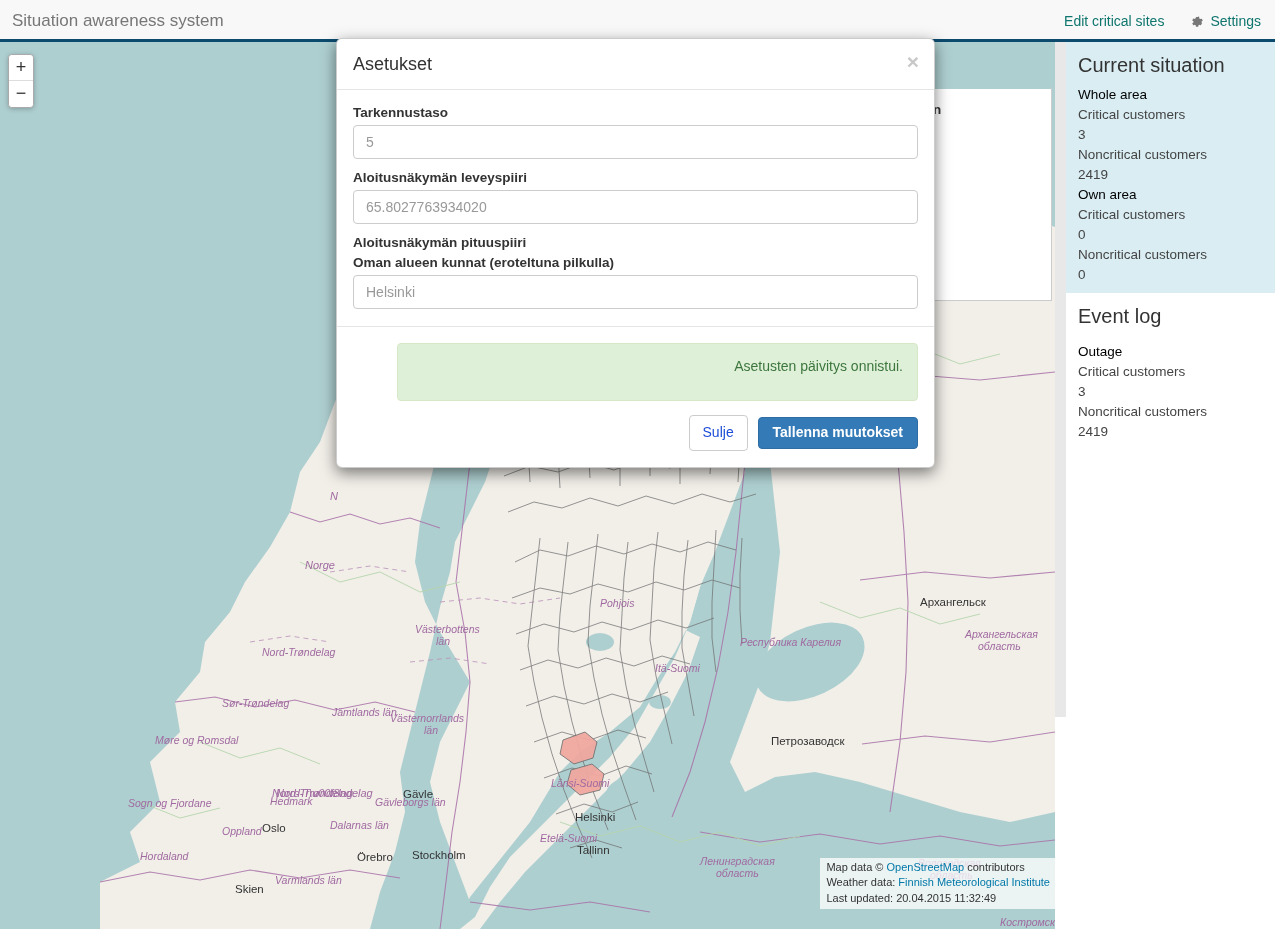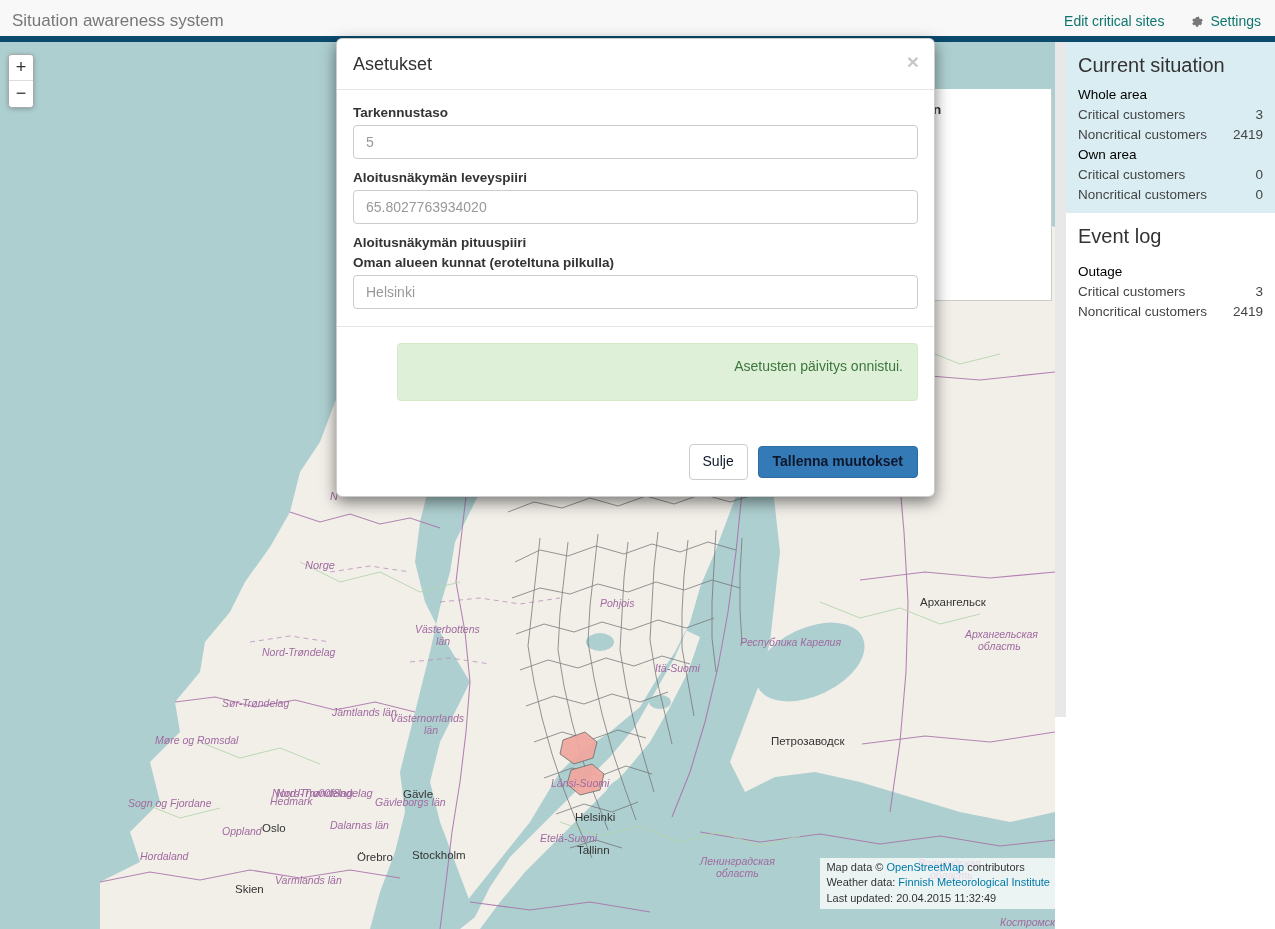--- a/index.html
+++ b/index.html
@@ -12,21 +12,21 @@
     font-size: 14px;
     color: #333;
     background: #ffffff;
   }
 
   
   #navbar {
     position: absolute; left: 0; top: 0;
     width: 1275px; height: 42px;
     background: #f8f8f8;
-    border-bottom: 6px solid #0c4a6e;
+    border-bottom: 3px solid #0c4a6e;
     z-index: 40;
   }
   #brand {
     position: absolute; left: 12px; top: 0;
     line-height: 42px;
     font-size: 17px;
     color: #777;
     white-space: nowrap;
   }
   #nav-right {
@@ -121,21 +121,21 @@
   .sb-h1 {
     font-size: 20px; color: #333; font-weight: normal;
     margin: 0; padding: 12px 12px 10px 12px;
   }
   #current-situation { background: #d9edf3; padding-bottom: 8px; }
   #current-situation .sb-h1 { padding-bottom: 8px; }
   .sb-sub { font-weight: normal; font-size: 13.5px; color: #000000; padding: 0 12px; line-height: 20px; }
   .sb-row {
     display: flex; justify-content: space-between;
     padding: 0 12px; line-height: 20px;
-    font-size: 13.5px; color: #444;
+    font-size: 13.5px; color: #444; flex-direction: column;
   }
   .sb-row .v { color: #444; }
   #event-log-section { background: #fff; }
   #event-log-entry { padding-bottom: 8px; }
   #event-log-entry .sb-sub { padding-top: 4px; }
   .sb-alert {
     background: #fcf8e3; color: #444;
     font-size: 13.5px;
     padding: 8px 12px;
     border-top: 1px solid #eadfb7;
@@ -211,22 +211,22 @@
   .btn {
     display: inline-block;
     font-size: 14px;
     font-family: "Liberation Sans", sans-serif;
     padding: 7px 13px;
     border-radius: 4px;
     cursor: pointer;
     margin-left: 6px;
     line-height: 1.42;
   }
-  .btn-default { background: #fff; border: 1px solid #ccc; color: #0f172a; margin-top: 29px; }
-  .btn-primary { background: #337ab7; border: 1px solid #2e6da4; color: #0f172a; font-weight: bold; padding: 5px 14px; }
+  .btn-default { background: #fff; border: 1px solid #ccc; color: #1d4ed8; }
+  .btn-primary { background: #337ab7; border: 1px solid #2e6da4; color: #ffffff; font-weight: bold; padding: 5px 14px; }
 </style>
 </head>
 <body>
 
 <div id="navbar">
   <div id="brand">Situation awareness system</div>
   <div id="nav-right">
     <div class="nav-link">
       <span>Edit critical sites</span>
     </div>

